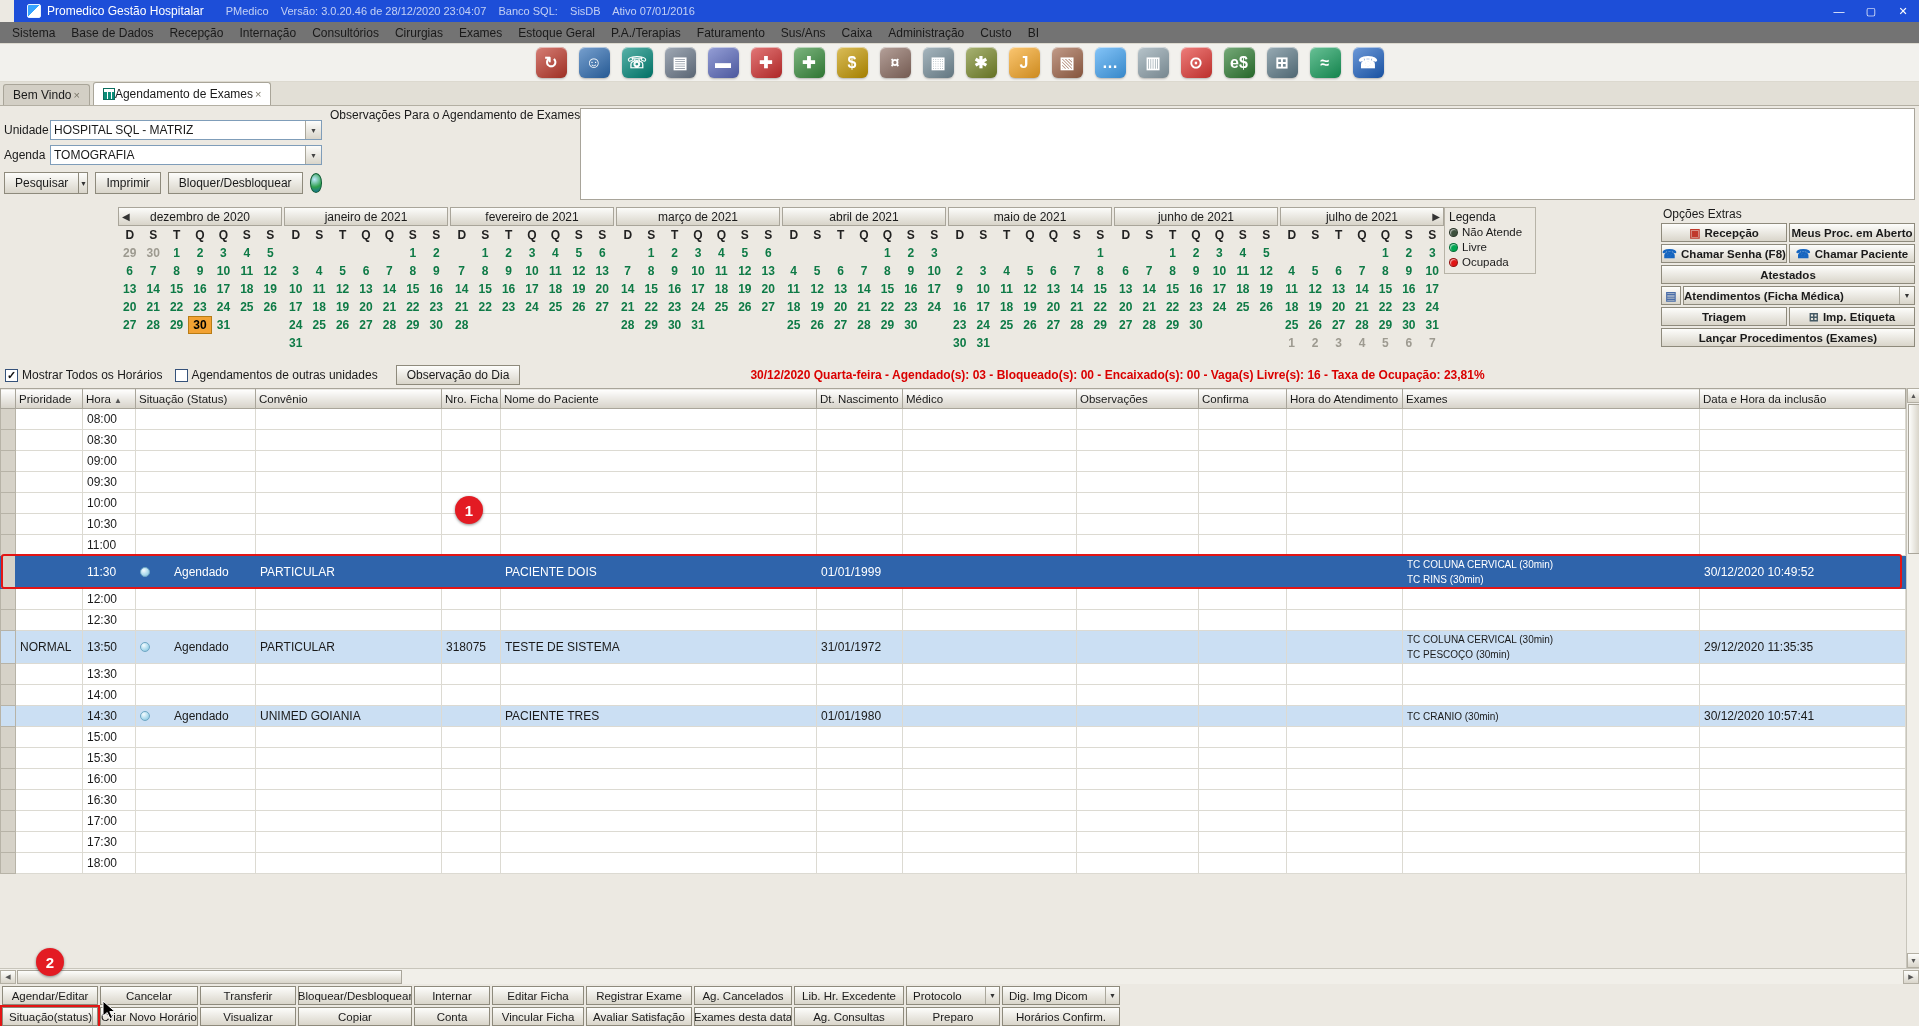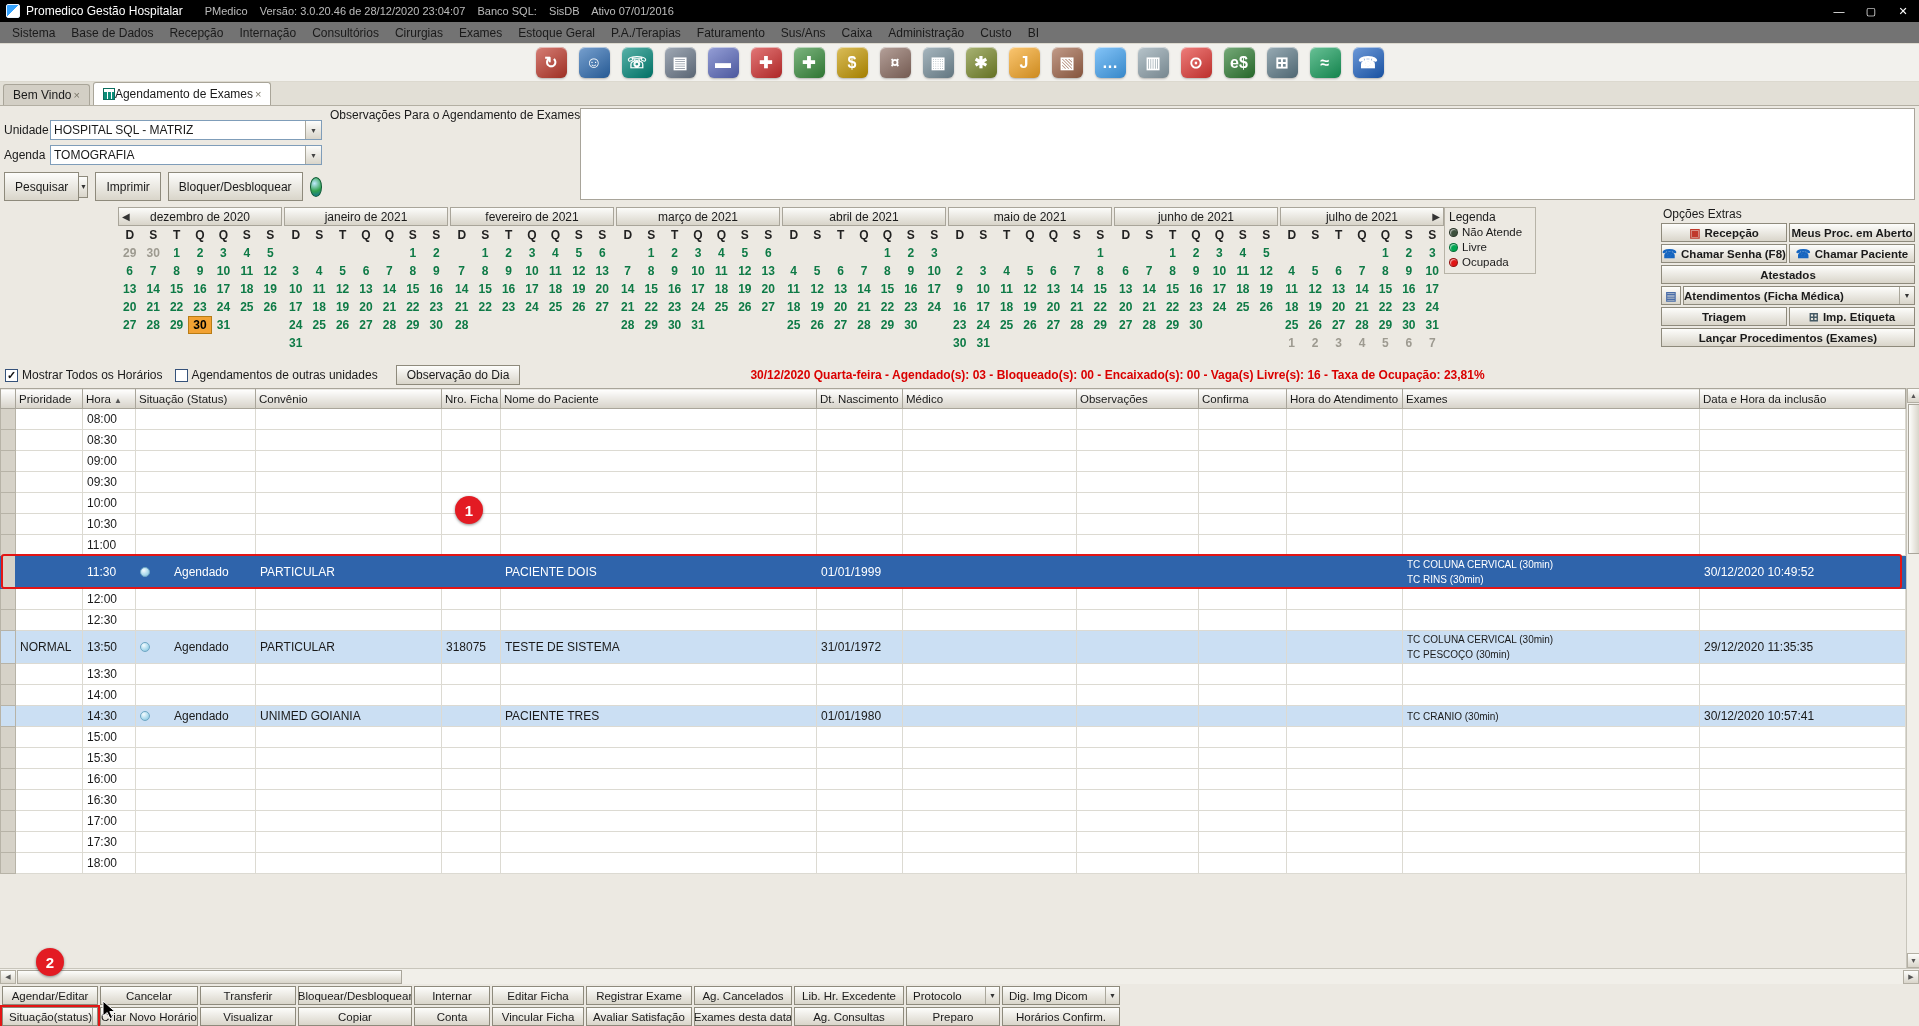--- a/index.html
+++ b/index.html
@@ -2,21 +2,21 @@
 <html><head>
 <meta charset="utf-8">
 <style>
   * { box-sizing: border-box; margin: 0; padding: 0; }
   html,body { width:1919px; height:1026px; overflow:hidden; }
   body {
     font-family:"Liberation Sans", sans-serif; font-size:12px; color:#1a1a1a;
     background:#ece9e2; display:flex; flex-direction:column; position:relative;
   }
   
-  .titlebar { height:22px; background:#000000; color:#fff; display:flex; align-items:center; padding-left:6px; flex:none; }
+  .titlebar { height:22px; background:#1d4ed8; color:#fff; display:flex; align-items:center; padding-left:13px; flex:none;margin-left:14px; }
   .app-icon { width:14px; height:14px; border-radius:2px; margin-right:6px;
     background:linear-gradient(135deg,#35a3ff 0 50%,#ffffff 50% 100%); border:1px solid #eaf4ff; }
   .title-text { font-size:12px; }
   .title-extra { font-size:11px; opacity:.72; margin-left:22px; white-space:pre; }
   .win-controls { margin-left:auto; display:flex; height:100%; }
   .win-btn { width:32px; display:flex; align-items:center; justify-content:center; font-size:11px; color:#fff; }
   
   .menubar { height:22px; background:#737373; border-bottom:1px solid #dcd9cf; display:flex; align-items:center; padding-left:4px; flex:none; }
   .menu-item { padding:2px 8px; white-space:nowrap; }
   
@@ -34,21 +34,21 @@
   .tab-close { color:#7a7668; font-size:11px; margin-left:2px; }
   
   .topform { height:98px; display:flex; padding:2px 4px 4px 4px; flex:none; }
   .leftform { width:318px; padding-top:12px; flex:none; }
   .frow { display:flex; align-items:center; margin-bottom:5px; }
   .flabel { width:46px; }
   .combo { flex:1; height:20px; background:#fff; border:1px solid #7f9db9; display:flex; align-items:center; padding-left:3px; overflow:hidden; white-space:nowrap; }
   .combo-arrow { margin-left:auto; width:16px; height:18px; background:linear-gradient(#fdfdfb,#d9d5ca); border-left:1px solid #aaa79b;
     display:flex; align-items:center; justify-content:center; font-size:7px; color:#444; flex:none; }
   .fbtnrow { display:flex; align-items:center; gap:7px; margin-top:7px; }
-  .xbtn { height:29px; border:1px solid #8e8a7c; background:linear-gradient(#fdfdfb,#d9d5ca); display:flex; align-items:center; justify-content:center; padding:0 10px; white-space:nowrap; }
+  .xbtn { height:22px; border:1px solid #8e8a7c; background:linear-gradient(#fdfdfb,#d9d5ca); display:flex; align-items:center; justify-content:center; padding:0 10px; white-space:nowrap; }
   .split-dd { width:15px; height:22px; border:1px solid #8e8a7c; border-left:none; background:linear-gradient(#fdfdfb,#d9d5ca);
     display:flex; align-items:center; justify-content:center; font-size:7px; color:#333; margin-left:-7px; }
   .globe-btn { width:20px; height:20px; border-radius:50%;
     background:radial-gradient(circle at 35% 30%, #bfe9ff, #2fa14d 55%, #136a9e); border:1px solid #0d5b34; }
   .obscol { flex:1; margin-left:6px; display:flex; flex-direction:row; }
   .obs-caption { height:15px; margin:0 0 1px 2px; }
   .obs-box { flex:1; background:#fff; border:1px solid #a8a49a; }
   
   .calrow { height:158px; display:flex; align-items:flex-start; padding-top:3px; flex:none; }
   .cal-strip { display:flex; gap:2px; margin-left:118px; }

